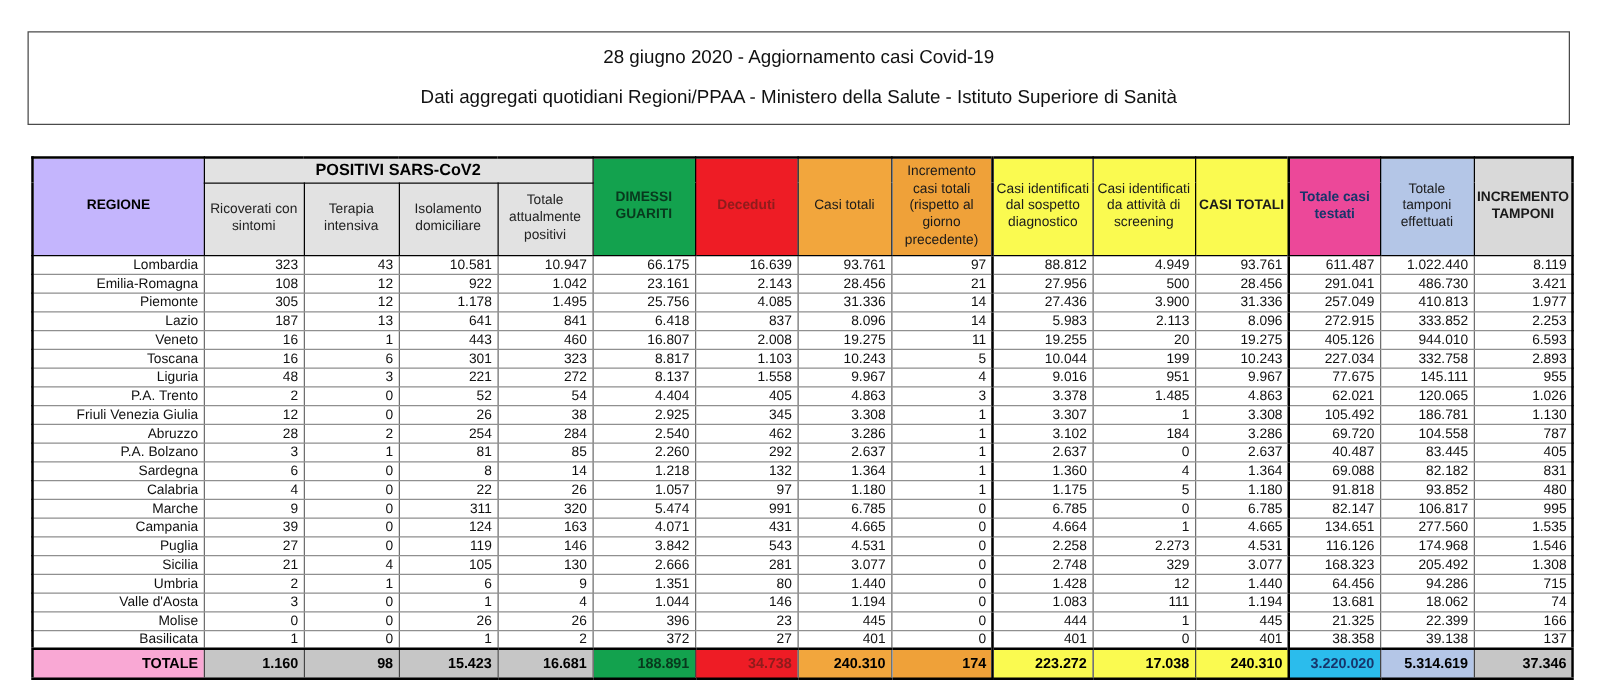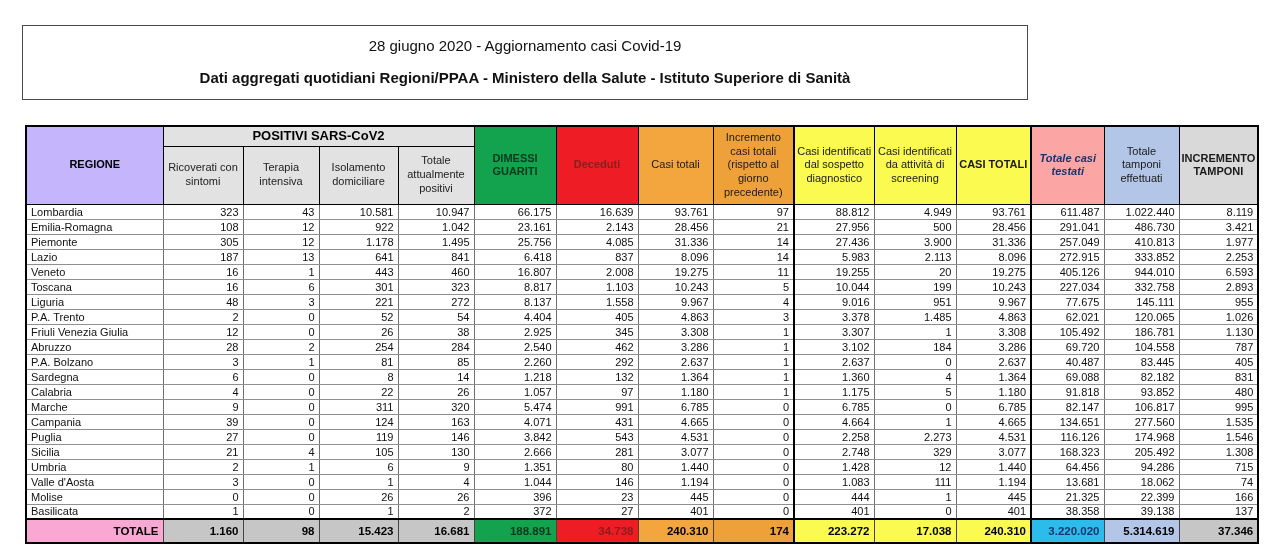--- a/index.html
+++ b/index.html
@@ -1,43 +1,43 @@
 <!DOCTYPE html>
 <html><head>
 <meta charset="utf-8">
 <style>
   html,body{margin:0;padding:0;background:#ffffff;}
   body{width:1280px;height:548px;font-family:"Liberation Sans",sans-serif;color:#000;overflow:hidden;}
   .page{position:relative;width:1280px;height:548px;background:#fff;}
   .title-box{
-    position:absolute;left:22px;top:25px;width:1006px;box-sizing:border-box;
+    position:absolute;left:22px;top:25px;width:1234px;box-sizing:border-box;
     border:1px solid #4a4a4a;background:#fff;text-align:center;
     padding:11px 8px 13px 8px;font-size:15px;color:#111;
   }
   .title-line1{margin-bottom:15px;font-weight:500;}
-  .title-line2{font-weight:700;}
+  .title-line2{font-weight:400;}
   table.covid{
     position:absolute;left:25px;top:125px;border-collapse:collapse;table-layout:fixed;
     font-size:11px;
   }
   table.covid th, table.covid td{box-sizing:border-box;overflow:hidden;}
   
   th.hcell{
     border:1.5px solid #000;font-weight:400;text-align:center;vertical-align:middle;
     padding:2px 2px;line-height:1.25;font-size:11px;
   }
   th.group{height:20px;font-weight:bold;font-size:13px;padding:1px;}
   th.bold{font-weight:bold;}
   tr.subhead th{height:58px;}
   
   td.dcell{
     border-right:1px solid #6f6f6f;border-bottom:1px solid #8f8f8f;border-left:1px solid #6f6f6f;
     height:15px;padding:0 4px;text-align:right;white-space:nowrap;background:#fff;color:#111;
   }
-  td.region{text-align:left;padding:0 4px;}
+  td.region{text-align:right;padding:0 4px;}
   tr.totale td{
     height:24px;font-weight:bold;border-top:2px solid #000;border-bottom:2px solid #000;
     border-right:1px solid #444;font-size:11.5px;
   }
   tr.totale td.region{text-align:center;}
   .thickR{border-right:2.5px solid #000 !important;}
   table.covid{border:2px solid #000;}
 </style>
 </head>
 <body>
@@ -70,21 +70,21 @@
         <tr>
           <th class="hcell bold" rowspan="2" style="background: #c4b5fd; color: rgb(0, 0, 0);">REGIONE</th>
           <th class="hcell group" colspan="4" style="background: rgb(226, 226, 226);">POSITIVI SARS-CoV2</th>
           <th class="hcell bold" rowspan="2" style="background: rgb(19, 162, 78); color: rgb(8, 57, 29);">DIMESSI GUARITI</th>
           <th class="hcell bold" rowspan="2" style="background: rgb(238, 28, 37); color: rgb(142, 28, 28);">Deceduti</th>
           <th class="hcell" rowspan="2" style="background: rgb(242, 166, 61); color: rgb(26, 26, 26);">Casi totali</th>
           <th class="hcell thickR" rowspan="2" style="background: rgb(239, 161, 57); color: rgb(26, 26, 26);">Incremento casi totali (rispetto al giorno precedente)</th>
           <th class="hcell" rowspan="2" style="background: rgb(250, 250, 80); color: rgb(26, 26, 26);">Casi identificati dal sospetto diagnostico</th>
           <th class="hcell" rowspan="2" style="background: rgb(250, 250, 80); color: rgb(26, 26, 26);">Casi identificati da attività di screening</th>
           <th class="hcell bold thickR" rowspan="2" style="background: rgb(250, 250, 80); color: rgb(26, 26, 26);">CASI TOTALI</th>
-          <th class="hcell bold" rowspan="2" style="background: #fca5a5; color: rgb(23, 53, 107); font-style: italic;">Totale casi testati</th>
+          <th class="hcell bold" rowspan="2" style="background: #ec4899; color: rgb(23, 53, 107);">Totale casi testati</th>
           <th class="hcell" rowspan="2" style="background: rgb(180, 198, 231); color: rgb(26, 26, 26);">Totale tamponi effettuati</th>
           <th class="hcell bold" rowspan="2" style="background: rgb(217, 217, 217); color: rgb(26, 26, 26);">INCREMENTO TAMPONI</th>
         </tr>
         <tr class="subhead">
           <th class="hcell" style="background: rgb(226, 226, 226); color: rgb(34, 34, 34);">Ricoverati con sintomi</th>
           <th class="hcell" style="background: rgb(226, 226, 226); color: rgb(34, 34, 34);">Terapia intensiva</th>
           <th class="hcell" style="background: rgb(226, 226, 226); color: rgb(34, 34, 34);">Isolamento domiciliare</th>
           <th class="hcell" style="background: rgb(226, 226, 226); color: rgb(34, 34, 34);">Totale attualmente positivi</th>
         </tr>
       </thead>

